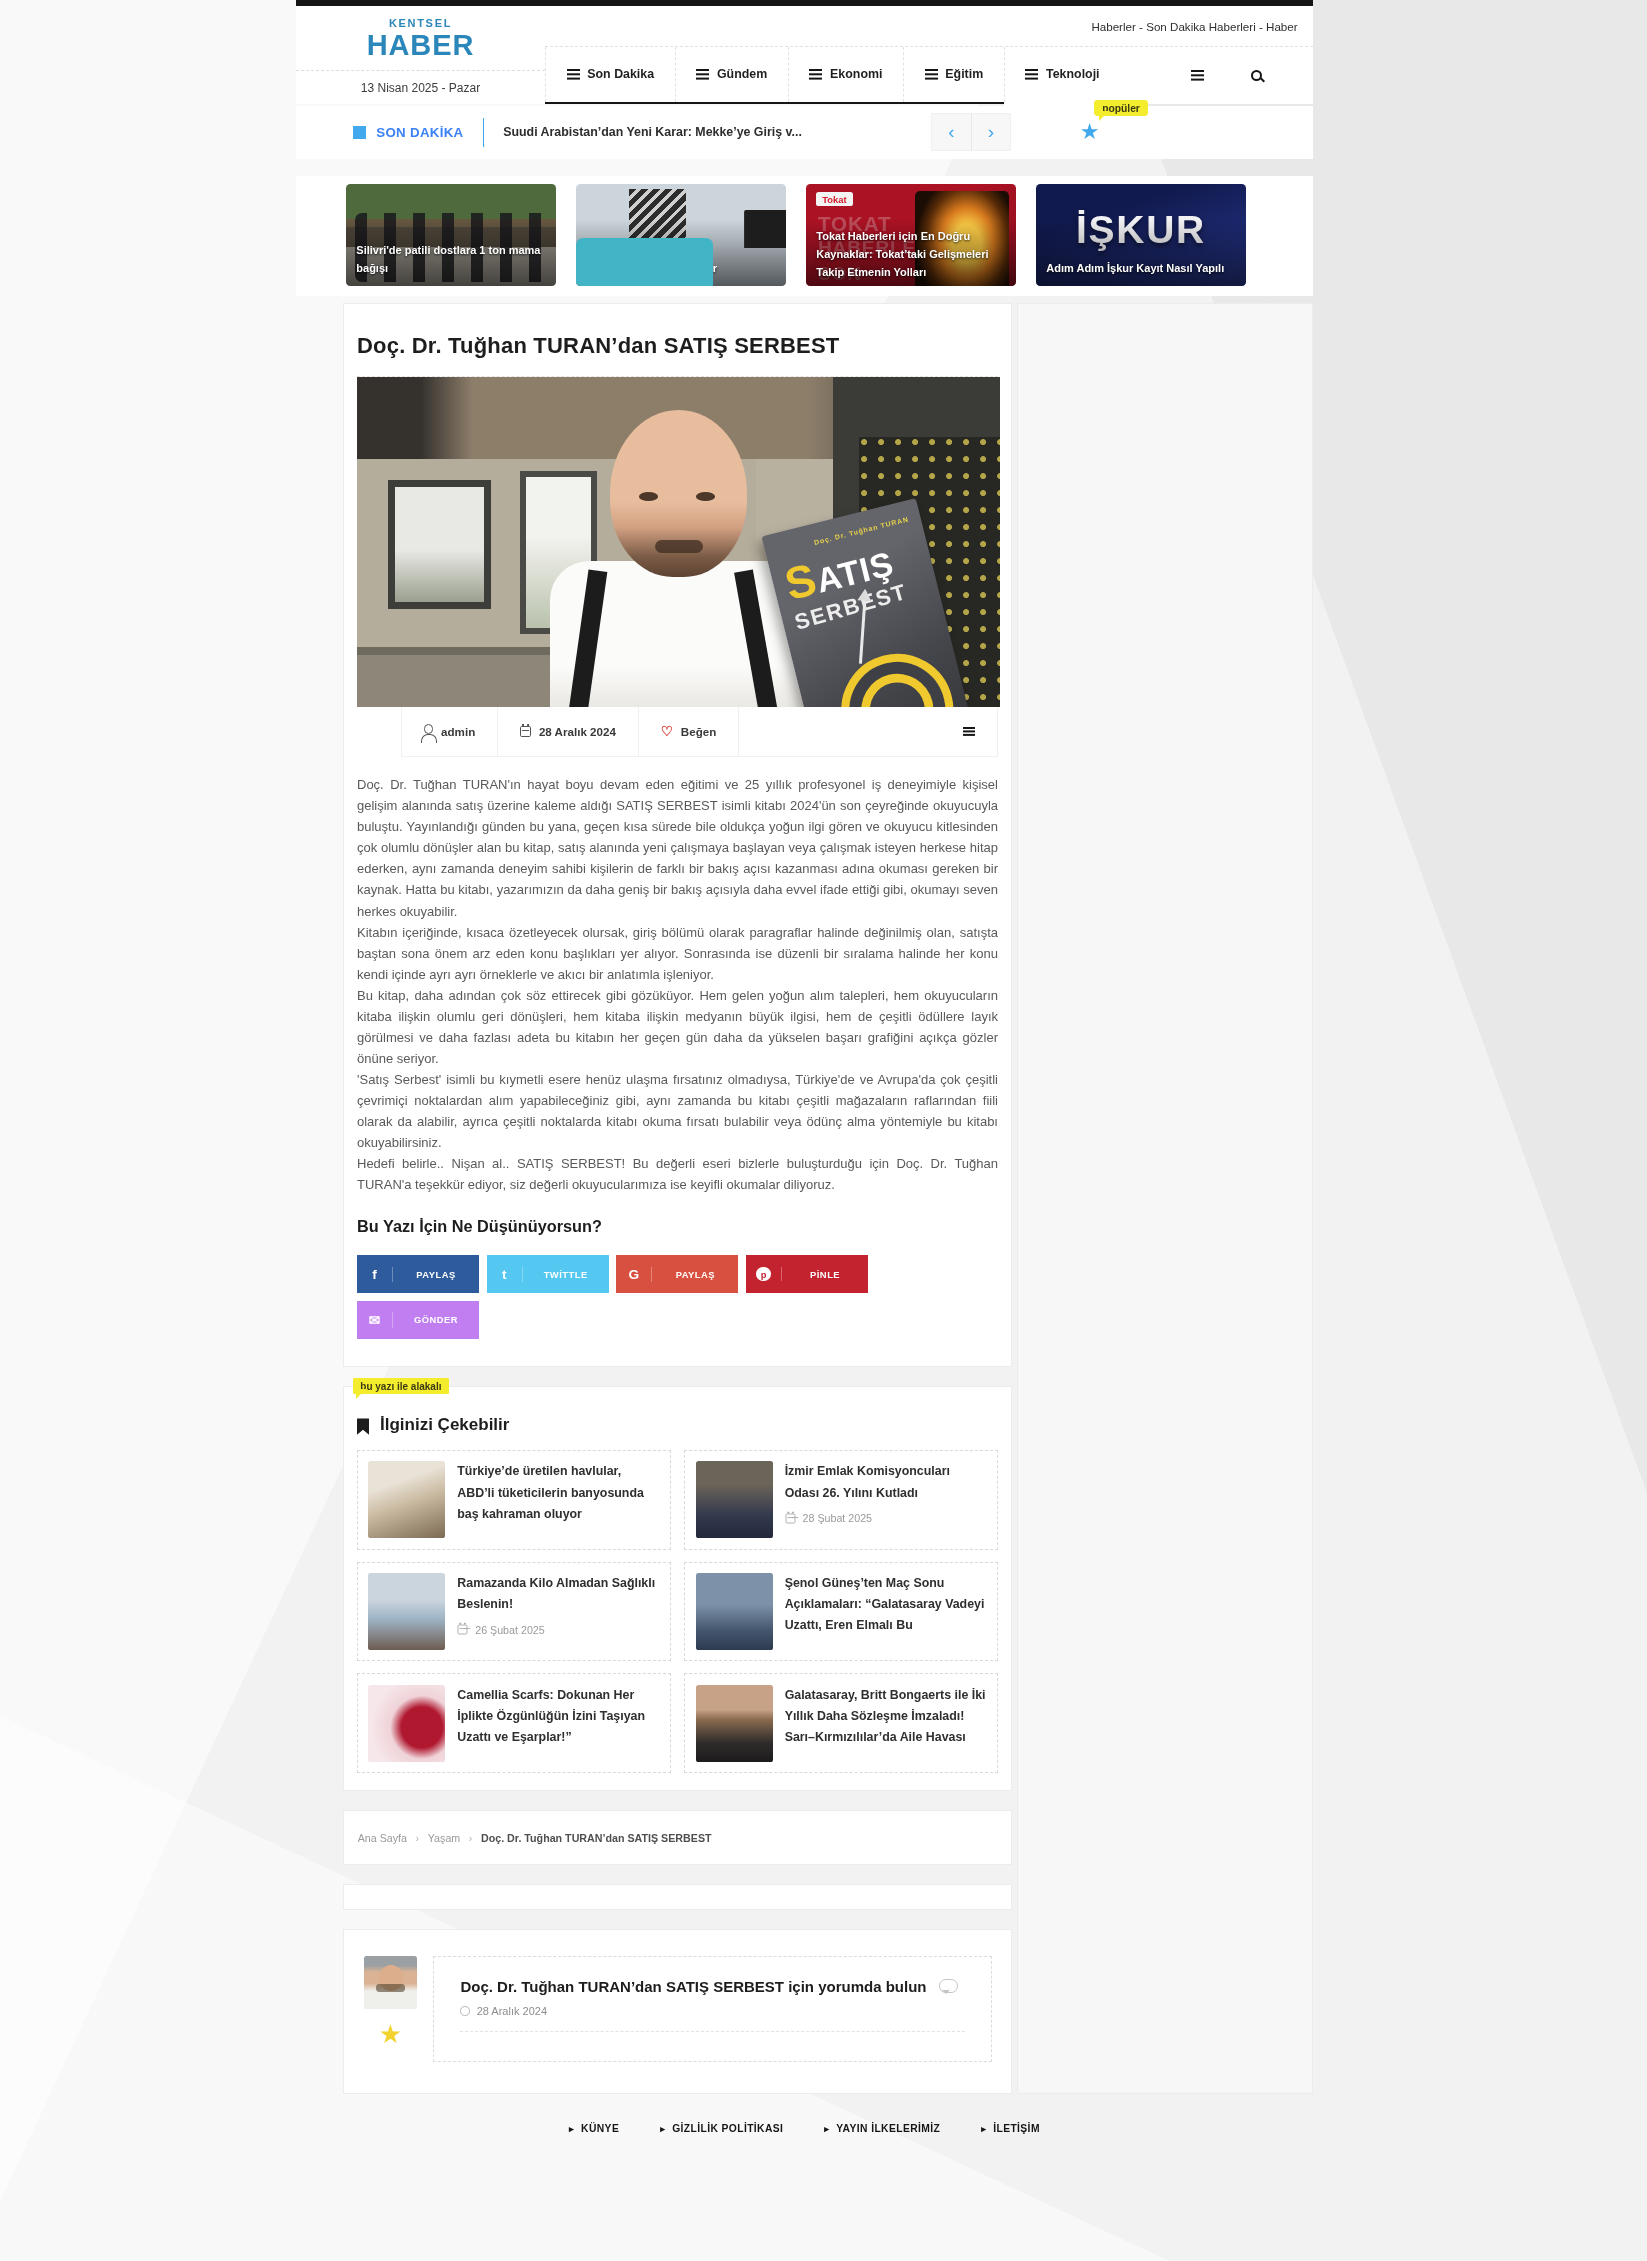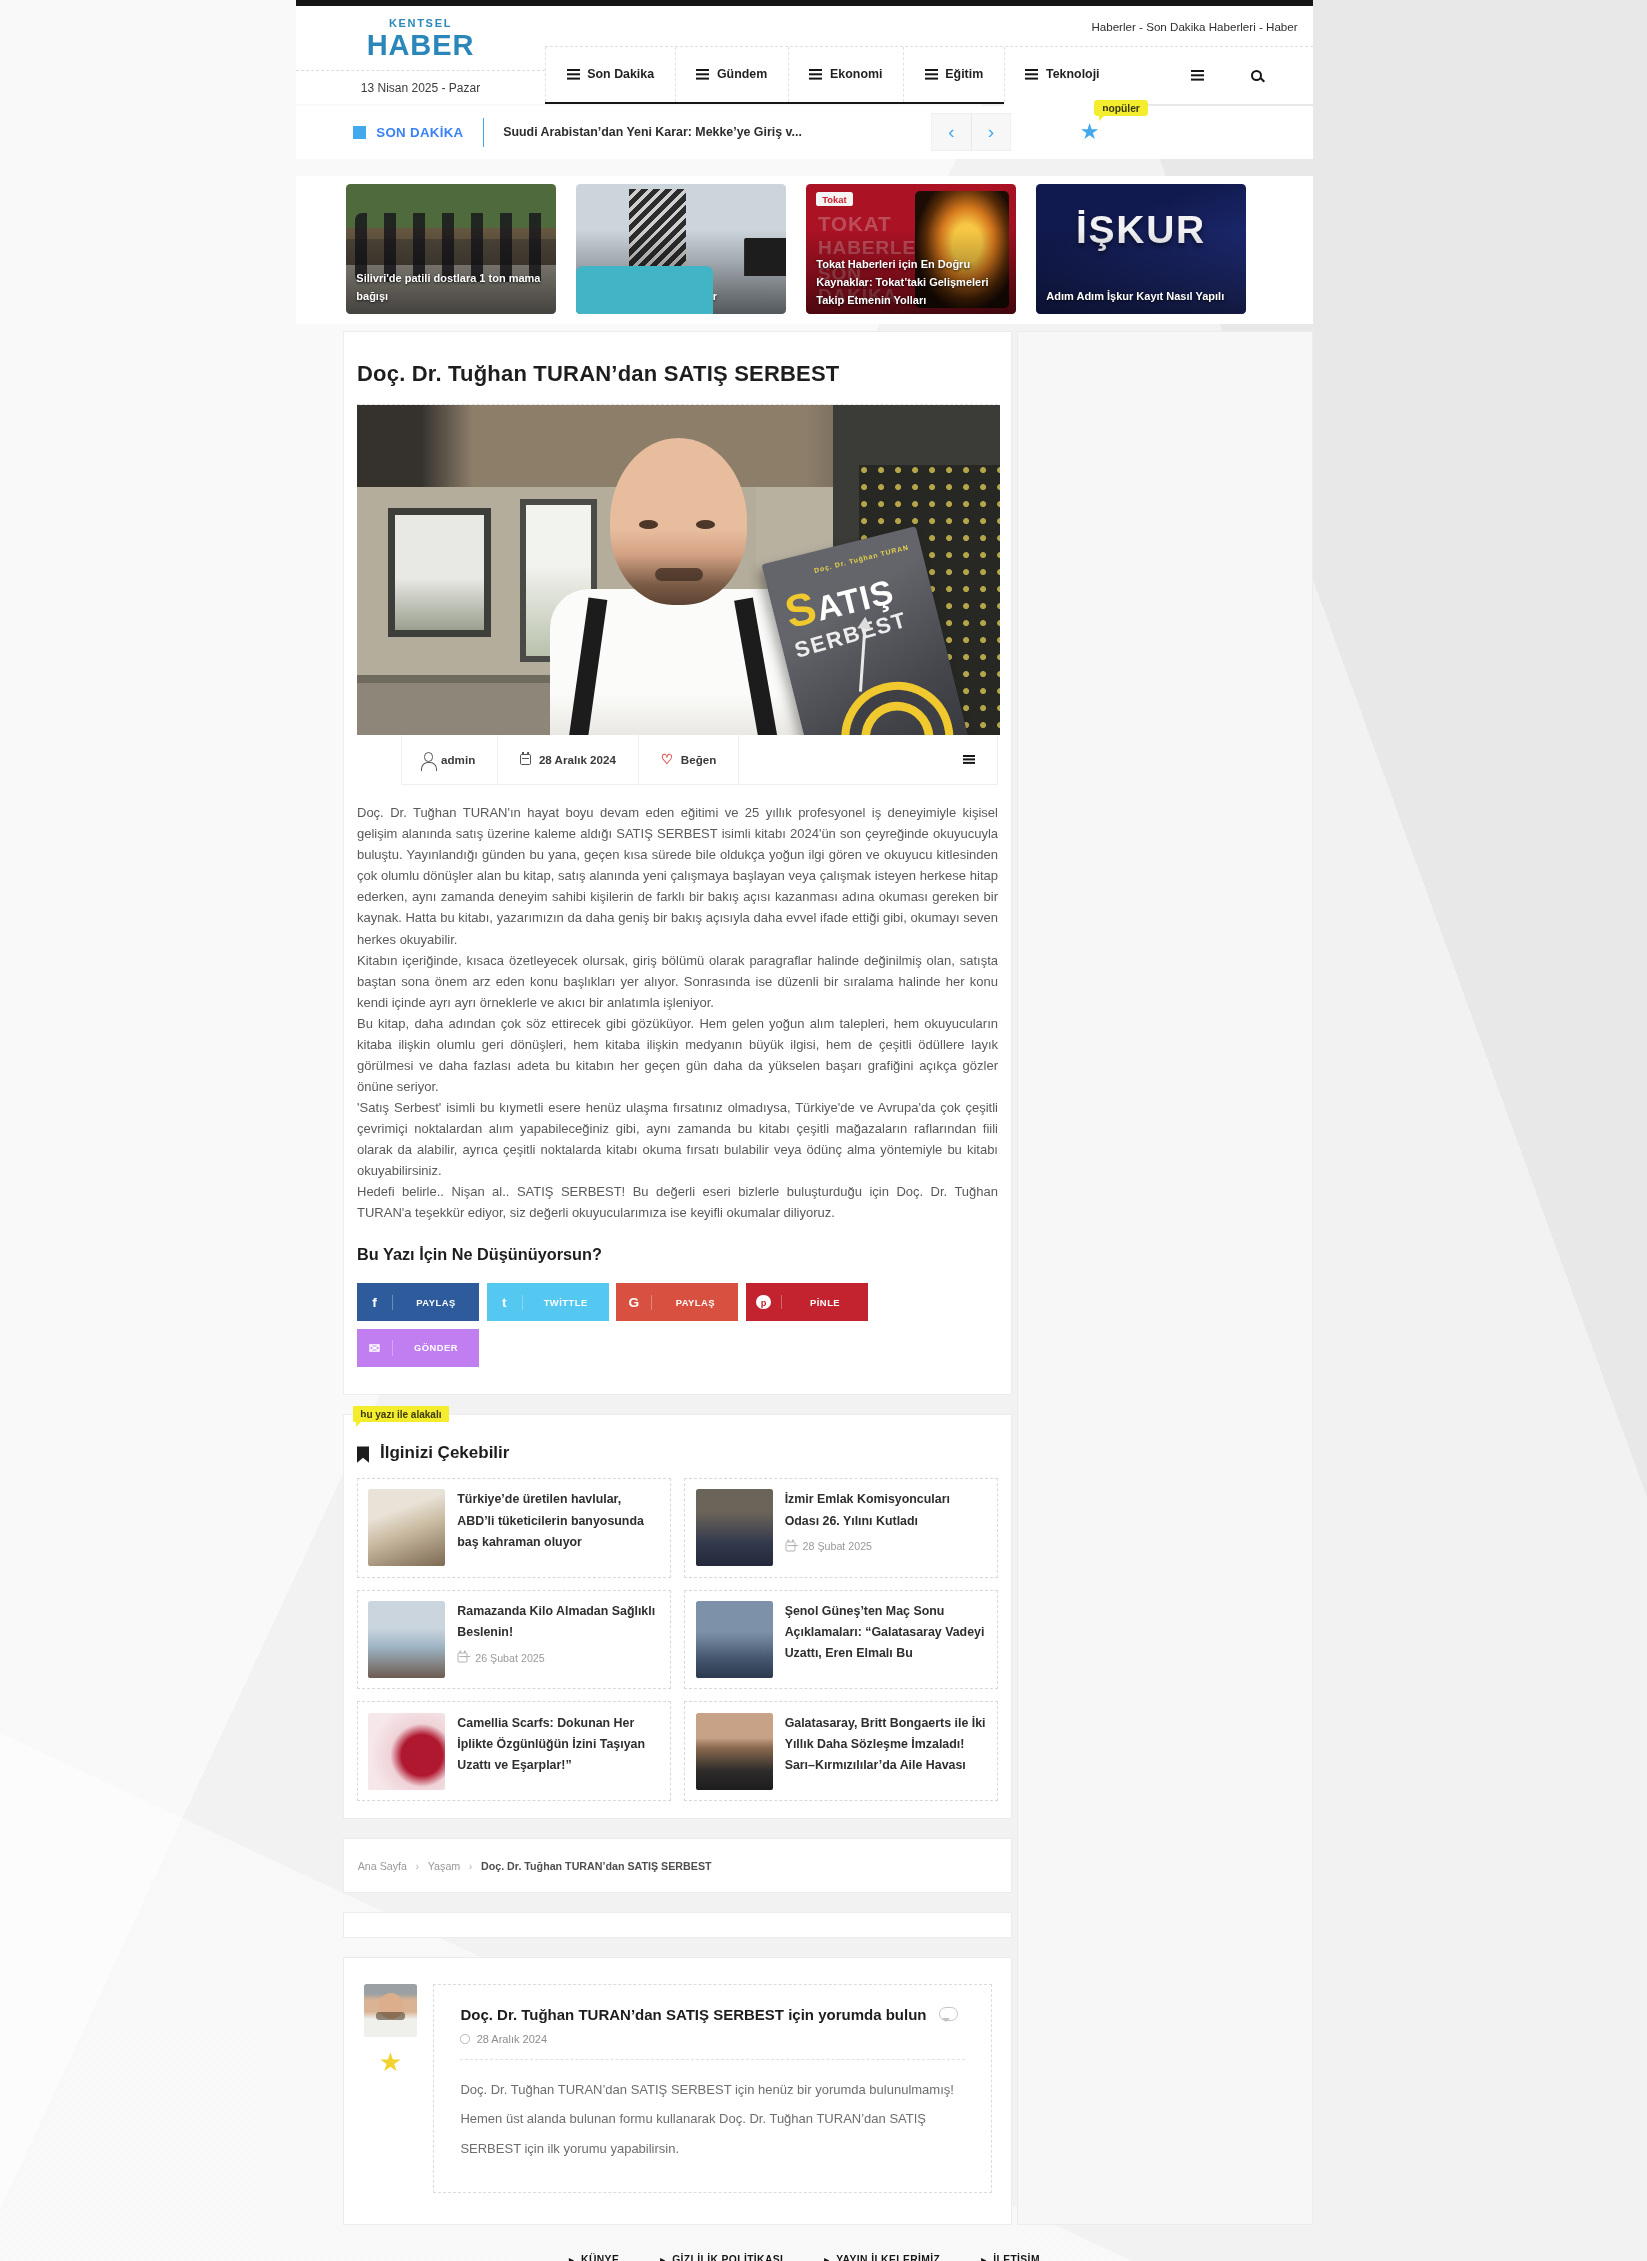--- a/index.html
+++ b/index.html
@@ -44,21 +44,21 @@
   .ticker-headline { font-size:12.4px; font-weight:600; color:#2e2e2e; white-space:nowrap; overflow:hidden; max-width:412px; }
   .ticker-nav { display:flex; margin-left:129px; border:0.9px solid #f0f0f0; }
   .ticker-arrow { width:39px; height:36px; background:#f7f7f7; color:#42a9ec; font-size:19px; display:flex; align-items:center; justify-content:center; cursor:pointer; }
   .ticker-arrow + .ticker-arrow { border-left:0.9px solid #e8e8e8; }
   .ticker-star { color:#42a9ec; font-size:22px; margin-left:69px; cursor:pointer; position:relative; }
   .popular-badge { position:absolute; top:-19px; left:13.7px; background:#f3ed2e; color:#3c3a14; font-size:10.3px; font-weight:600; padding:2.6px 8.6px; border-radius:3.4px; white-space:nowrap; }
   .popular-badge::after { content:""; position:absolute; left:5.1px; bottom:-5.1px; border:5.1px solid transparent; border-top-color:#f3ed2e; border-left-color:#f3ed2e; }
 
   
   .featured { background:#fff; margin-top:17px; padding:8.6px 0 10.3px 50px; display:flex; gap:20px; }
-  .fcard { width:210px; height:130px; border-radius:4.3px; position:relative; overflow:hidden; cursor:pointer; flex:none; }
+  .fcard { width:210px; height:102px; border-radius:4.3px; position:relative; overflow:hidden; cursor:pointer; flex:none; }
   .fcard .shade { position:absolute; inset:0; background:linear-gradient(180deg, rgba(0,0,0,0) 35%, rgba(0,0,0,.55) 100%); }
   .fcard .ftitle { position:absolute; left:10.3px; right:8.6px; bottom:8.6px; color:#fff; font-size:11px; font-weight:700; line-height:1.65; text-shadow:0 0.9px 2.6px rgba(0,0,0,.8); }
   .fimg1 { background:linear-gradient(180deg,#4f6b3d 0 34%, #64563f 34% 42%, #4c4438 42% 62%, #98938a 62% 100%); }
   .fimg1::before { content:""; position:absolute; top:29px; left:8.6px; width:193px; height:69px;
      background:repeating-linear-gradient(90deg, rgba(20,20,25,.8) 0 12px, rgba(20,20,25,0) 12px 29px); border-radius:6.9px; }
   .fimg2 { background:linear-gradient(180deg,#ccd5dc 0 60%, #b9c4cc 100%); }
   .fimg2::before { content:""; position:absolute; top:5.1px; left:53px; width:57px; height:82px;
      background:repeating-linear-gradient(135deg,#2c2c2c 0 5.1px,#cfcfcf 5.1px 8.6px); }
   .fimg2::after { content:""; position:absolute; bottom:0; left:0; width:137px; height:48px; background:#41b4c6; border-radius:6.9px 6.9px 0 0;
      box-shadow:163px -33px 0 -5.1px #1d1d1d; }
@@ -442,21 +442,20 @@
         </div>
         <div class="comment-box">
           <div class="comment-head">
             <span class="comment-heading">Doç. Dr. Tuğhan TURAN’dan SATIŞ SERBEST için yorumda bulun</span>
             <span class="bubble-glyph"></span>
           </div>
           <div class="comment-date">
             <span class="clock-glyph"></span>
             <span>28 Aralık 2024</span>
           </div>
-          <div class="comment-empty">Doç. Dr. Tuğhan TURAN’dan SATIŞ SERBEST için henüz bir yorumda bulunulmamış! Hemen üst alanda bulunan formu kullanarak Doç. Dr. Tuğhan TURAN’dan SATIŞ SERBEST için ilk yorumu yapabilirsin.</div>
         </div>
       </div>
     </div>
 
     <div class="sidebar"></div>
   </div>
 
   <div class="footer-links">
     <span class="flink">
         <span class="tri">▸</span>

